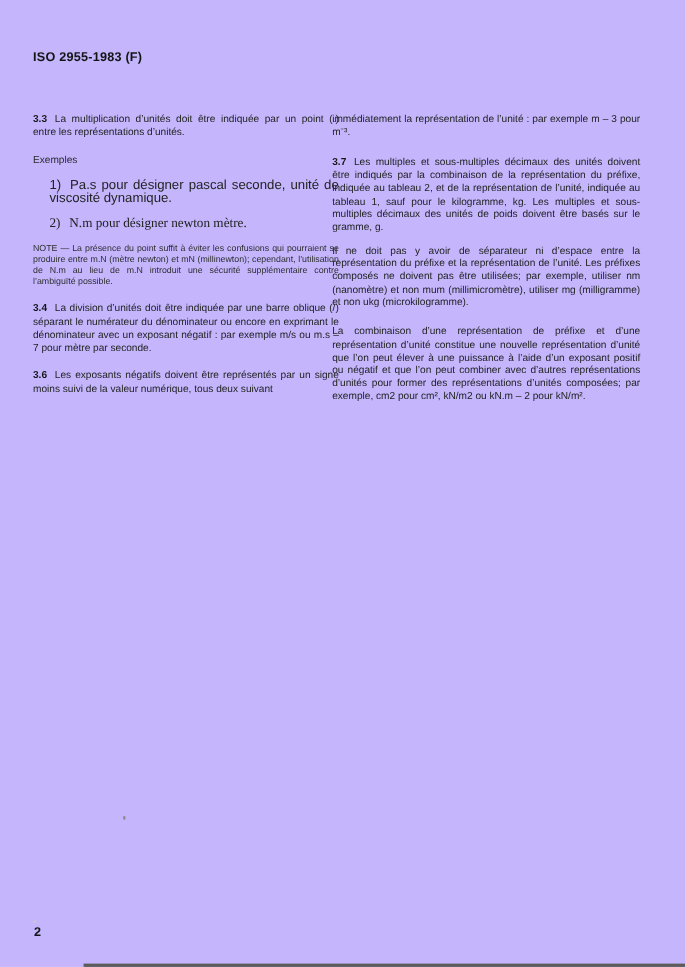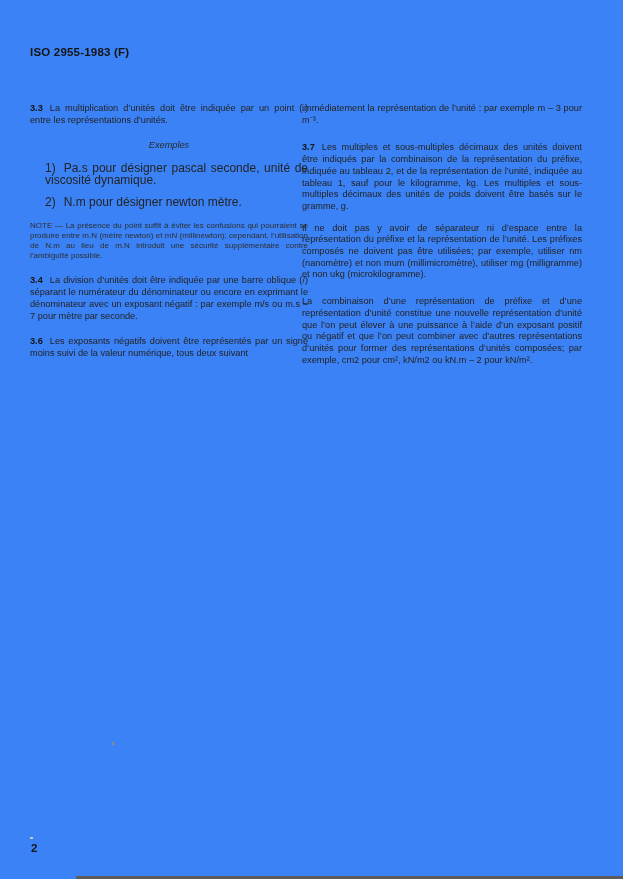--- a/index.html
+++ b/index.html
@@ -5,21 +5,21 @@
   html, body {
     margin: 0;
     padding: 0;
     background: #e8e8e8;
   }
   .page {
     position: relative;
     width: 623px;
     height: 879px;
     margin: 0 auto;
-    background: #3b82f6;
+    background: #c4b5fd;
     overflow: hidden;
     font-family: "Liberation Sans", sans-serif;
     color: #1f1f1f;
   }
   .doc-header {
     position: absolute;
     left: 30px;
     top: 46px;
     font-size: 11.5px;
     font-weight: bold;
@@ -38,43 +38,41 @@
     line-height: 11.7px;
     text-align: justify;
     color: #232323;
   }
   .secnum {
     font-weight: bold;
     margin-right: 7px;
     color: #151515;
   }
   .examples-label {
-    font-style: italic;
     font-size: 9.2px;
     line-height: 11.7px;
     color: #2a2a2a;
-    text-align: center;
   }
   .example {
     margin-left: 15px;
     font-size: 12px;
     line-height: 11.7px;
     text-align: justify;
     color: #232323;
   }
   .example .exnum { margin-right: 8px; }
   .note-para {
     font-size: 8px;
     line-height: 9.8px;
     text-align: justify;
     color: #2e2e2e;
   }
   
   .mb-14 { margin-bottom: 14px; }
-  .mb-13 { margin-bottom: 13px; }
+  .mb-13 { margin-bottom: 13px; font-family: Liberation Serif, serif; }
   .mb-11 { margin-bottom: 11px; }
   .mb-10 { margin-bottom: 10px; }
   .mb-15 { margin-bottom: 15px; }
   .mb-16 { margin-bottom: 16px; }
   .page-number {
     position: absolute;
     left: 31px;
     top: 842px;
     font-size: 11.5px;
     font-weight: bold;

